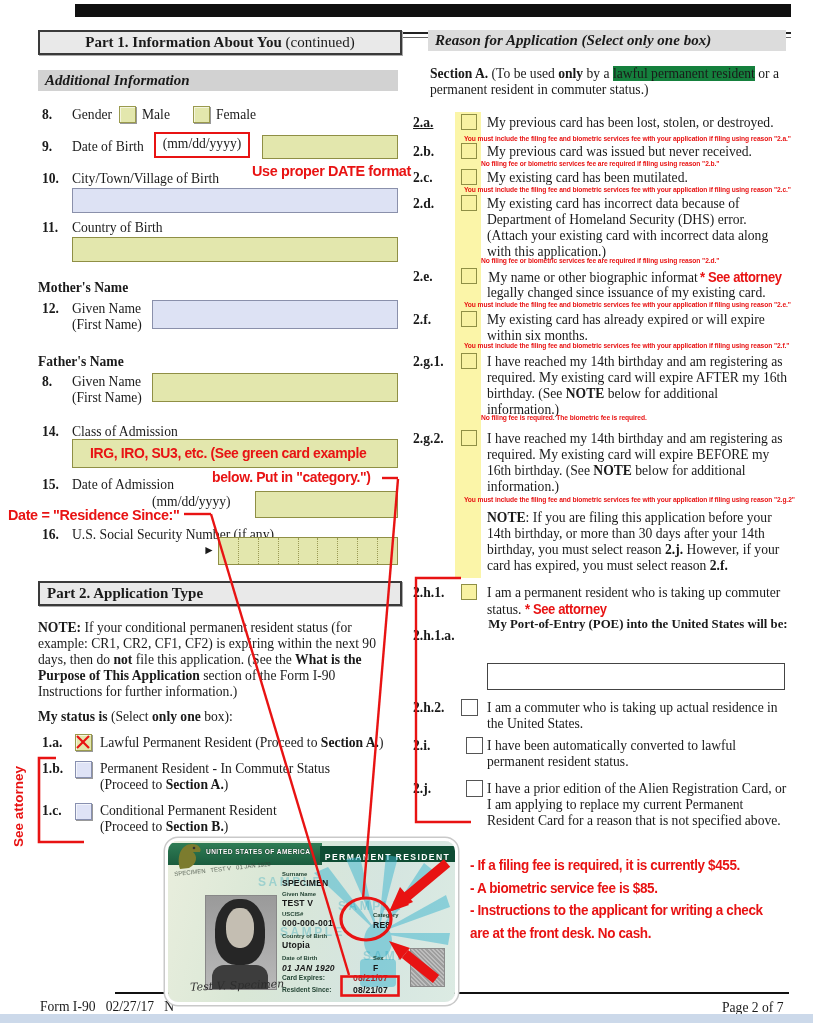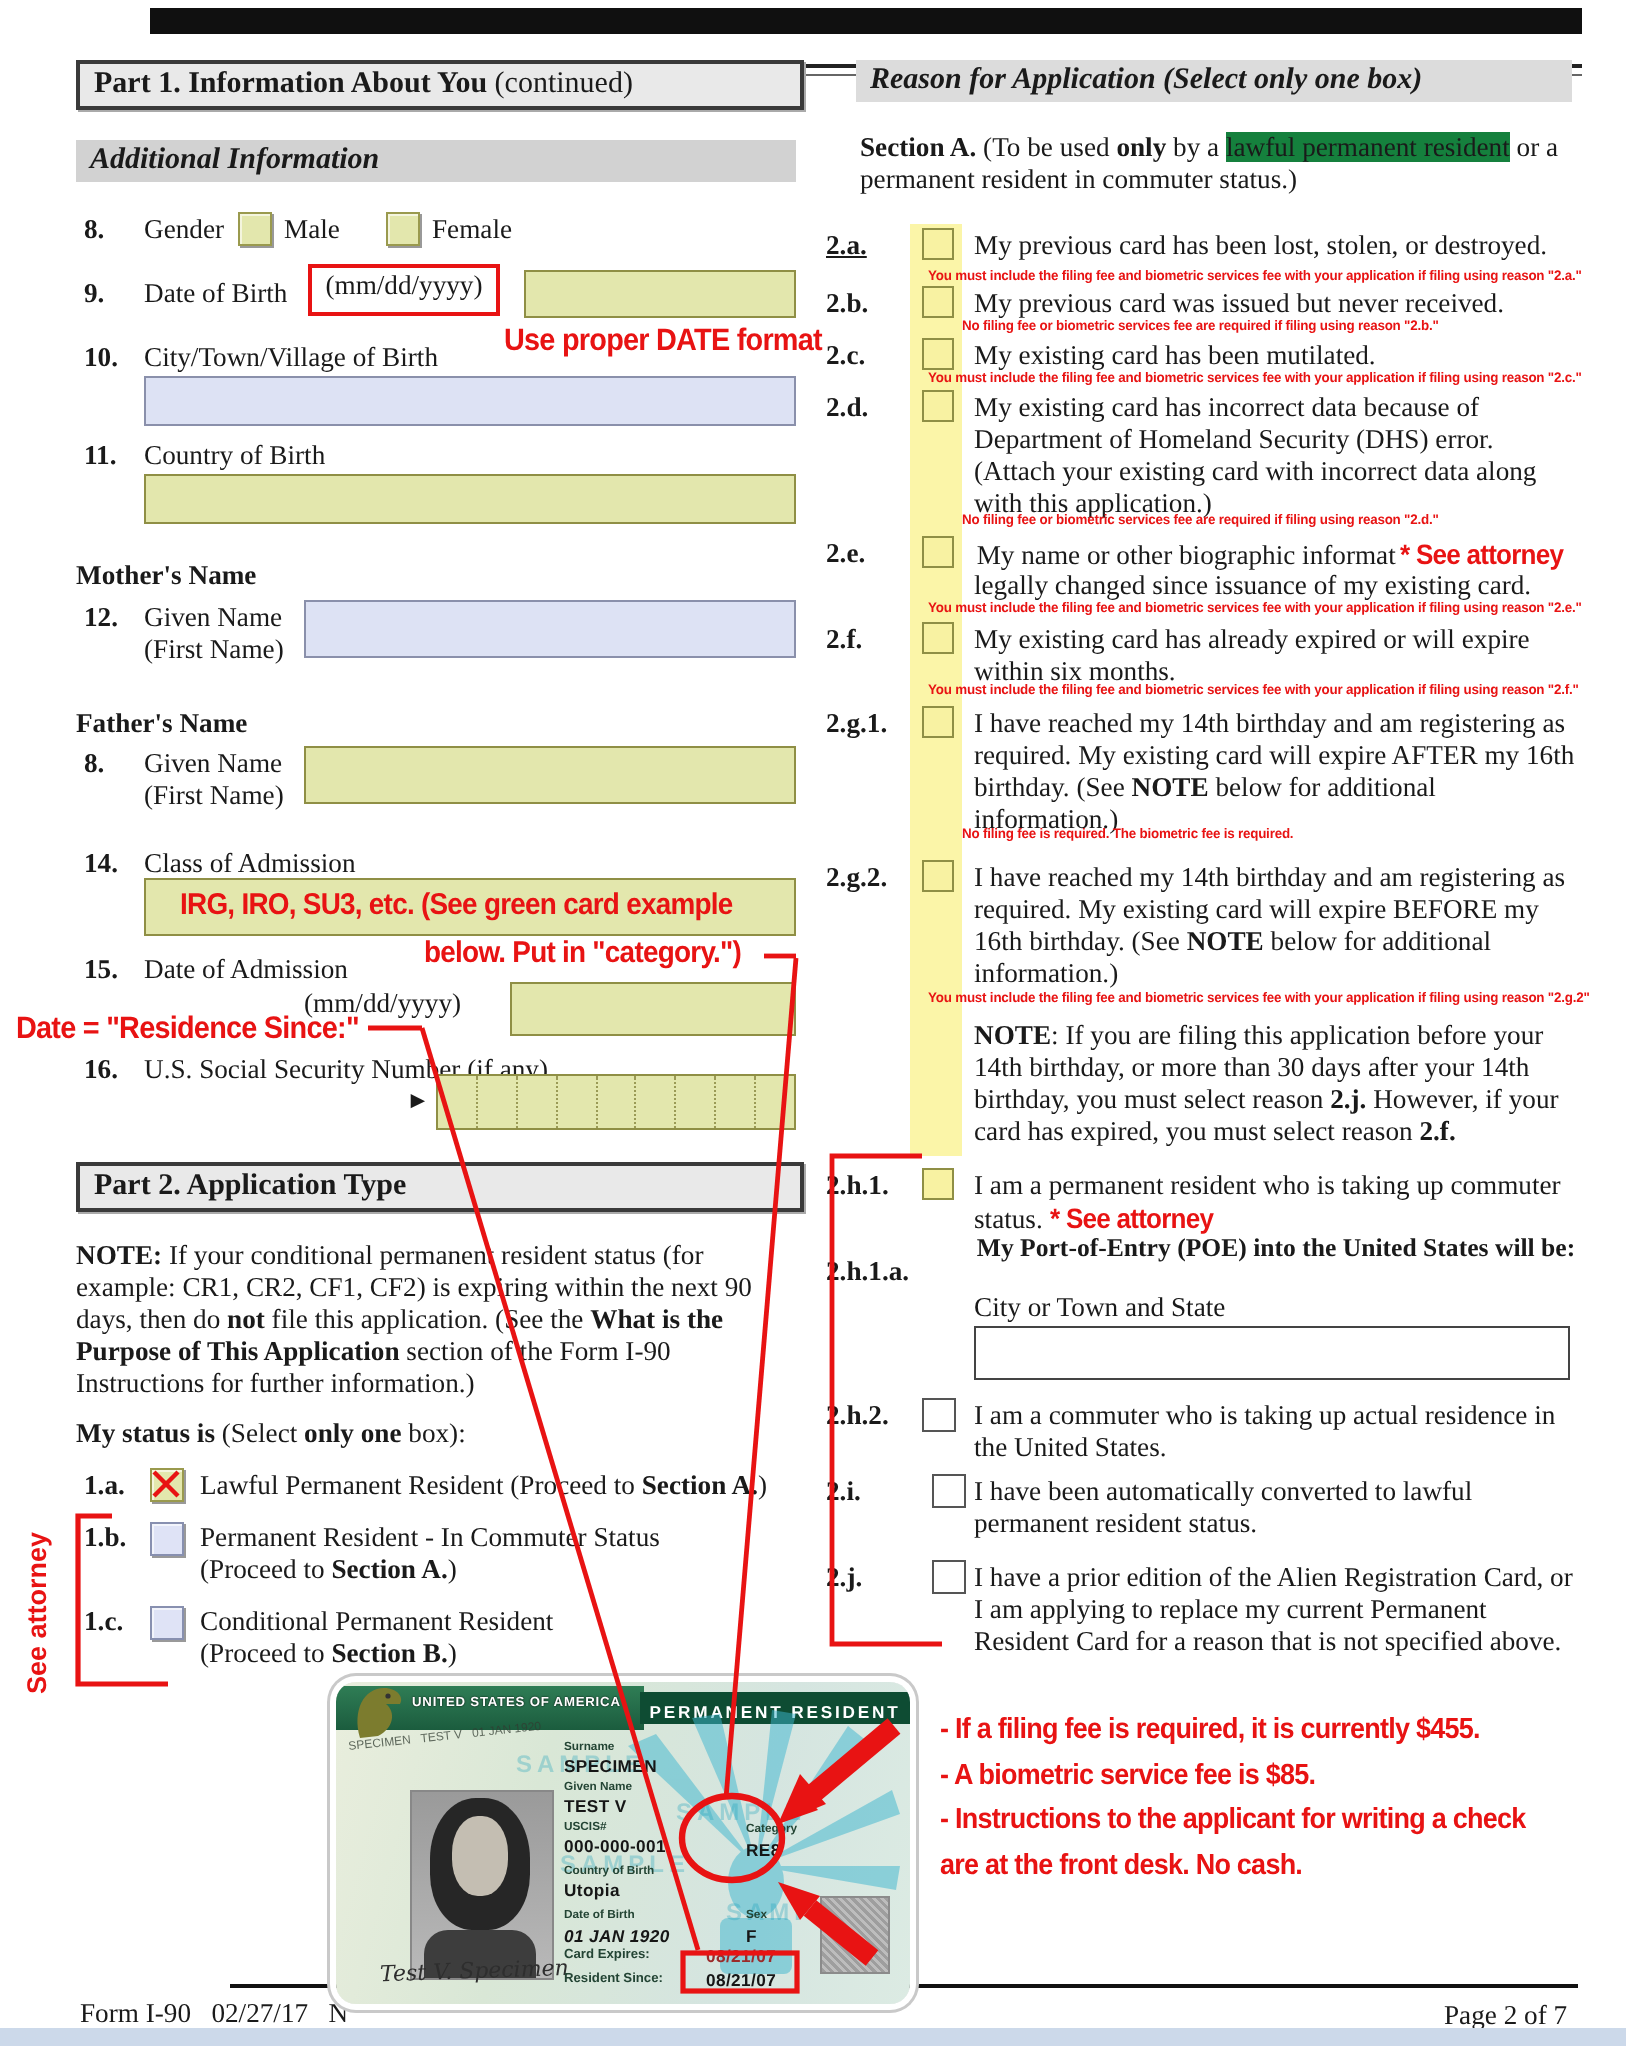--- a/index.html
+++ b/index.html
@@ -53,21 +53,21 @@
 </style>
 </head>
 <body>
 
 <div class="page">
 
   <div class="abs" style="left:75px;top:4px;width:716px;height:13px;background:#101010;"></div>
   <div class="abs" style="left:75px;top:32px;width:716px;height:0;border-top:2.5px solid #222;"></div>
   <div class="abs" style="left:75px;top:36.5px;width:716px;height:0;border-top:1.2px solid #666;"></div>
 
-  <div class="abs hdrbox" style="left:38px;top:30px;width:346px;">
+  <div class="abs hdrbox" style="left:38px;top:30px;width:346px;text-align:center;">
     <span class="b">Part 1.  Information About You</span><span> (continued)</span>
   </div>
 
   <div class="abs subhdr" style="left:38px;top:70px;width:346px;">Additional Information</div>
 
   <div class="abs num" style="left:42px;top:107px;">8.</div>
   <div class="abs t" style="left:72px;top:107px;">Gender</div>
   <div class="abs cb" style="left:119px;top:106px;"></div>
   <div class="abs t" style="left:142px;top:107px;">Male</div>
   <div class="abs cb" style="left:193px;top:106px;"></div>
@@ -230,21 +230,20 @@
   </div>
 
   <div class="abs num" style="left:413px;top:585px;">2.h.1.</div>
   <div class="abs cby" style="left:461px;top:584px;"></div>
   <div class="abs itemtxt" style="left:487px;top:585px;">
     <span>I am a permanent resident who is taking up commuter status. </span><span class="ann" style="font-size:14px;">* See attorney</span>
   </div>
 
   <div class="abs num" style="left:413px;top:628px;">2.h.1.a.</div>
   <div class="abs itemtxt b nw" style="left:487px;top:616px;font-size:12.8px;">My Port-of-Entry (POE) into the United States will be:</div>
-  <div class="abs itemtxt" style="left:487px;top:646px;">City or Town and State</div>
   <div class="abs" style="left:487px;top:663px;width:296px;height:25px;background:#fff;border:1.5px solid #444;"></div>
 
   <div class="abs num" style="left:413px;top:700px;">2.h.2.</div>
   <div class="abs cbw" style="left:461px;top:699px;"></div>
   <div class="abs itemtxt" style="left:487px;top:700px;">I am a commuter who is taking up actual residence in the United States.</div>
 
   <div class="abs num" style="left:413px;top:738px;">2.i.</div>
   <div class="abs cbw" style="left:466px;top:737px;"></div>
   <div class="abs itemtxt" style="left:487px;top:738px;">I have been automatically converted to lawful permanent resident status.</div>
 

